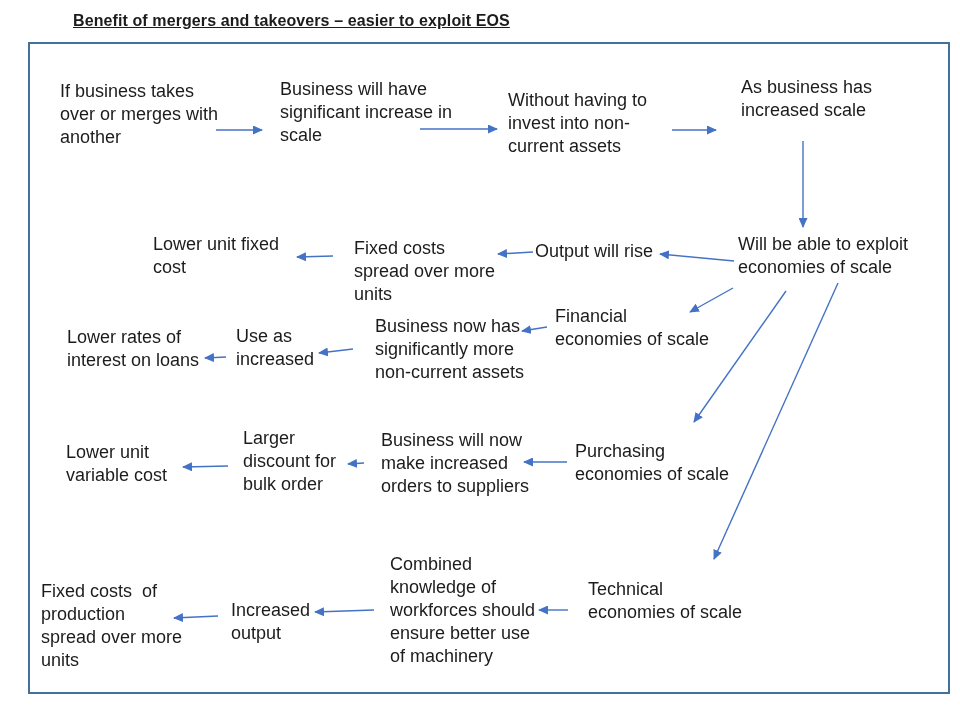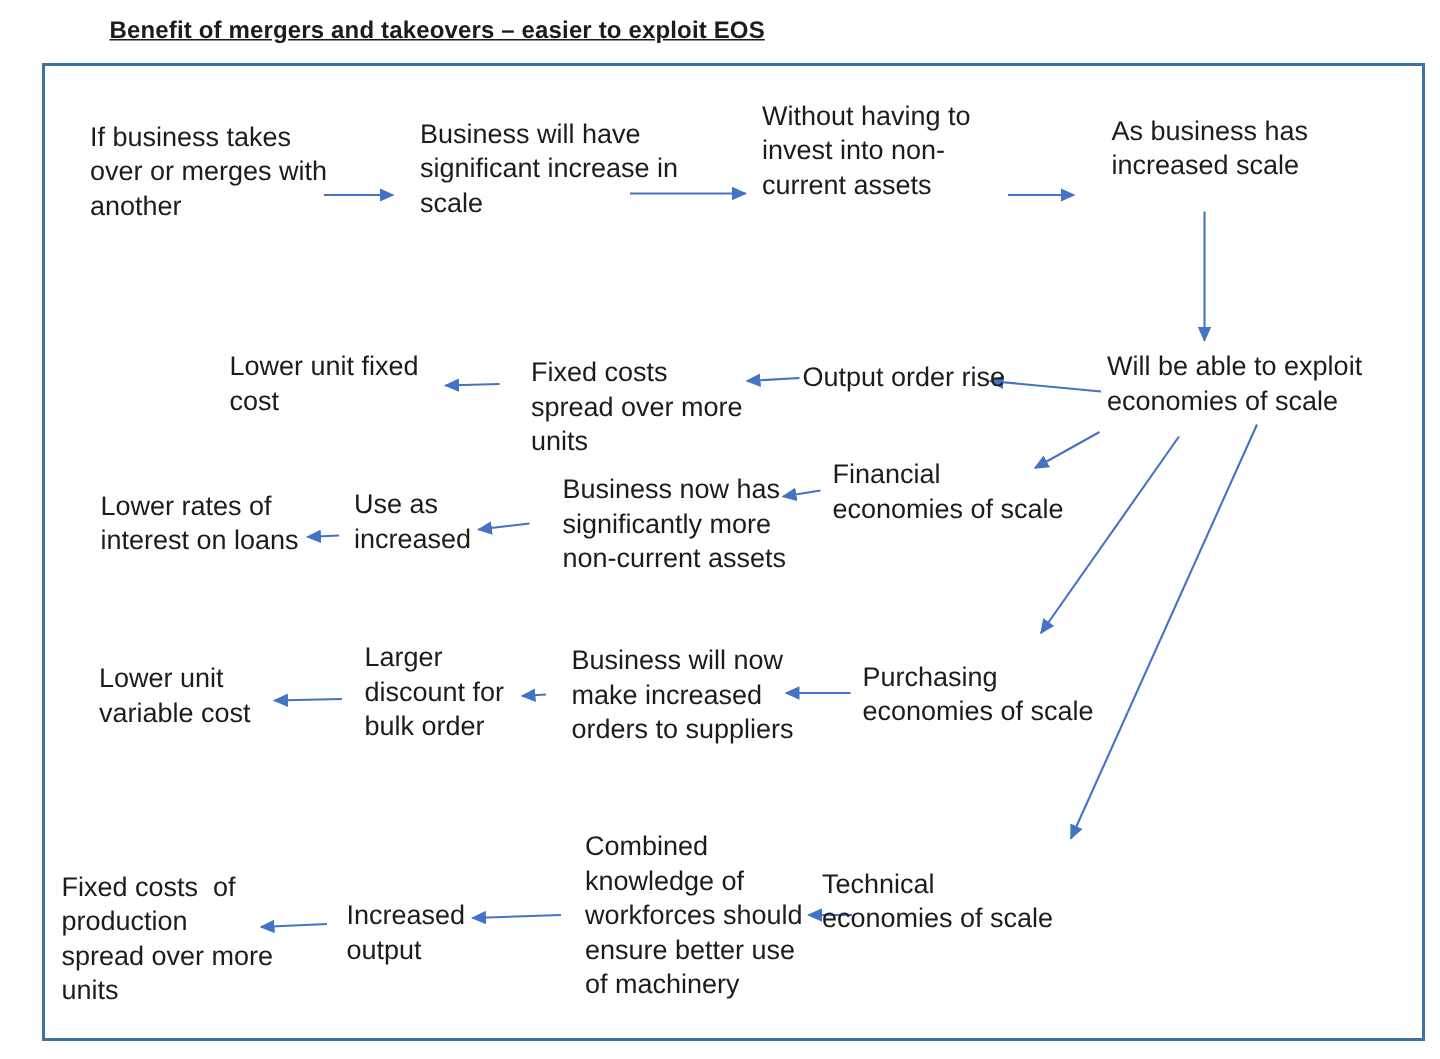--- a/index.html
+++ b/index.html
@@ -67,28 +67,28 @@
   <line class="arrow" x1="374" y1="610" x2="315" y2="612" marker-end="url(#ah)"></line>
   <line class="arrow" x1="218" y1="616" x2="174" y2="618" marker-end="url(#ah)"></line>
 </svg>
 
 <div class="node" style="left:60px;top:80px">If business takes
 over or merges with
 another</div>
 <div class="node" style="left:280px;top:78px">Business will have
 significant increase in
 scale</div>
-<div class="node" style="left:508px;top:66px">Without having to
+<div class="node" style="left:508px;top:89px">Without having to
 invest into non-
 current assets</div>
 <div class="node" style="left:741px;top:76px">As business has
 increased scale</div>
 <div class="node" style="left:738px;top:233px">Will be able to exploit
 economies of scale</div>
-<div class="node" style="left:535px;top:240px">Output order rise</div>
+<div class="node" style="left:535px;top:240px">Output will rise</div>
 <div class="node" style="left:354px;top:237px">Fixed costs
 spread over more
 units</div>
 <div class="node" style="left:153px;top:233px">Lower unit fixed
 cost</div>
 <div class="node" style="left:555px;top:305px">Financial
 economies of scale</div>
 <div class="node" style="left:375px;top:315px">Business now has
 significantly more
 non-current assets</div>
@@ -99,21 +99,21 @@
 <div class="node" style="left:575px;top:440px">Purchasing
 economies of scale</div>
 <div class="node" style="left:381px;top:429px">Business will now
 make increased
 orders to suppliers</div>
 <div class="node" style="left:243px;top:427px">Larger
 discount for
 bulk order</div>
 <div class="node" style="left:66px;top:441px">Lower unit
 variable cost</div>
-<div class="node" style="left:548px;top:578px">Technical
+<div class="node" style="left:588px;top:578px">Technical
 economies of scale</div>
 <div class="node" style="left:390px;top:553px">Combined
 knowledge of
 workforces should
 ensure better use
 of machinery</div>
 <div class="node" style="left:231px;top:599px">Increased
 output</div>
 <div class="node" style="left:41px;top:580px">Fixed costs  of
 production

